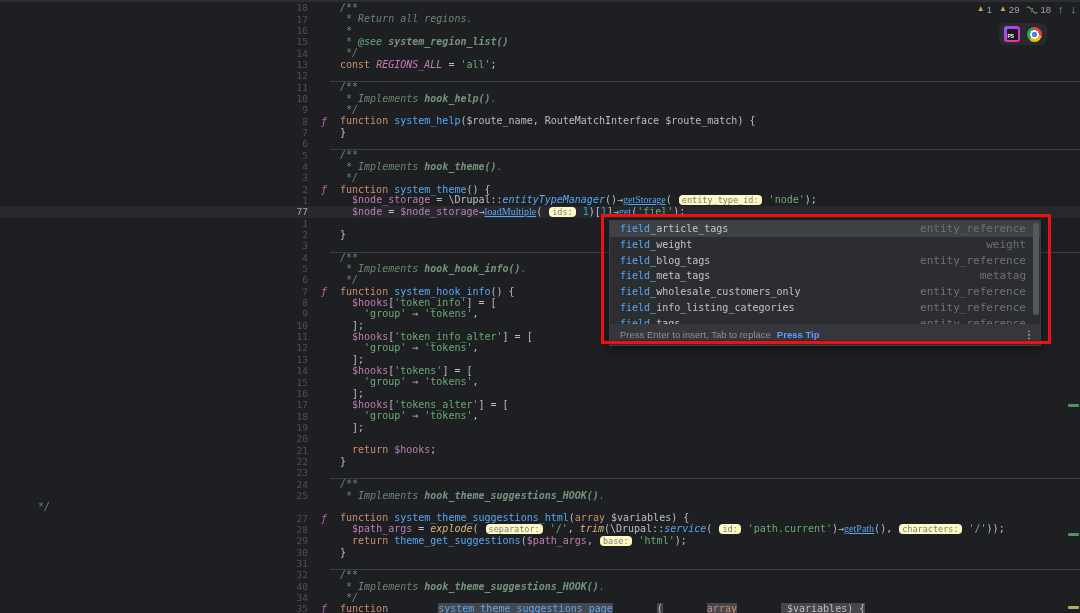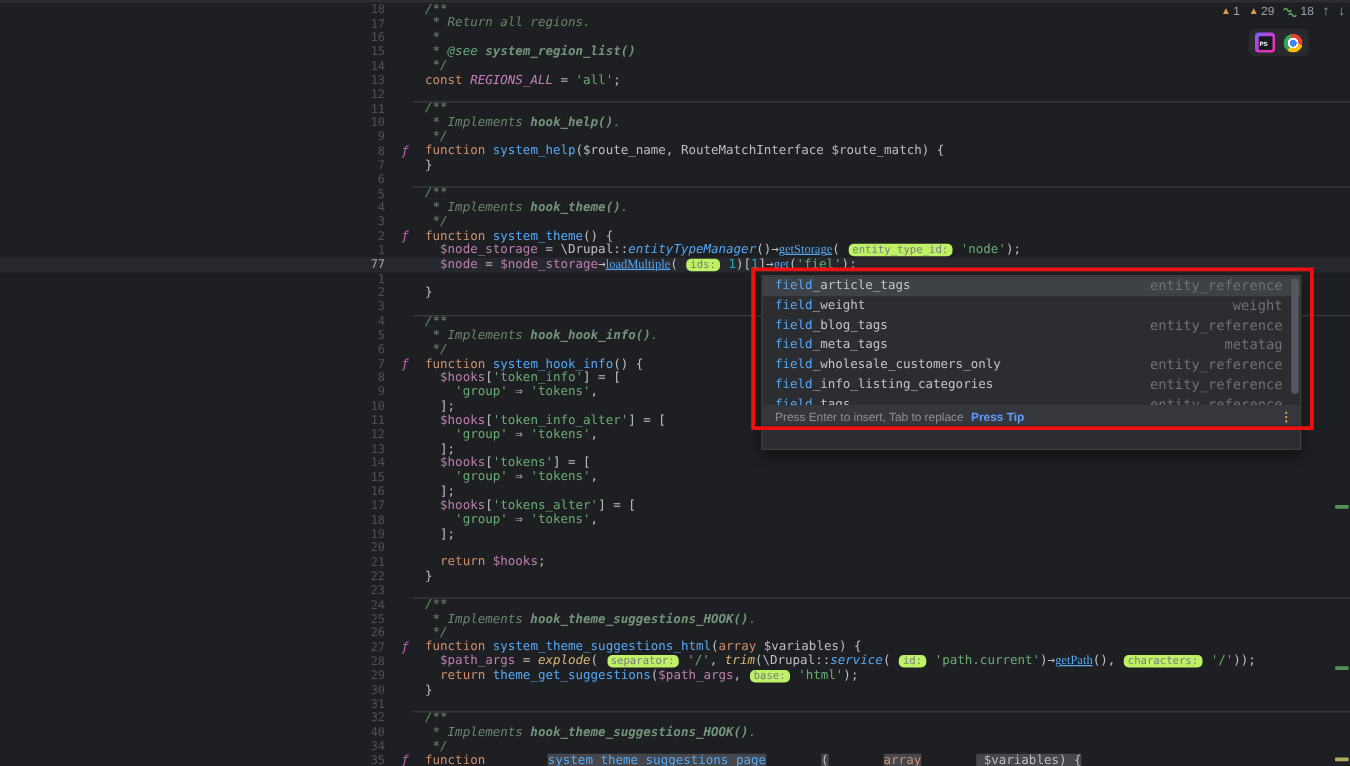--- a/index.html
+++ b/index.html
@@ -24,25 +24,25 @@
   .tok-k  { color:#cf8e6d; }
   .tok-fn { color:#56a8f5; }
   .tok-v  { color:#bd7fae; }
   .tok-s  { color:#6aab73; }
   .tok-n  { color:#2aacb8; }
   .tok-p  { color:#bcbec4; }
   .tok-m  { color:#56a8f5; font-style:italic; }
   .tok-mu { color:#56a8f5; text-decoration:underline;font-family:Liberation Serif, serif; }
   .tok-bi { color:#d9b777; font-style:italic; }
   .tok-c  { color:#c77dbb; font-style:italic; }
-  .tok-i  { background:#bef264; color:#787c82; font-size:8.5px; border-radius:4px; padding:0 3px; margin:0 1px; }
+  .tok-i  { background:#fef9c3; color:#787c82; font-size:8.5px; border-radius:4px; padding:0 3px; margin:0 1px; }
   .tokSel { background:#45474c;margin-left:44px; }
 
   
-  .popup { position:absolute; left:609px; top:220px; width:432px; height:140px; background:#2b2d30;
+  .popup { position:absolute; left:609px; top:220px; width:432px; height:126px; background:#2b2d30;
            border:1px solid #3c3e42; z-index:10; box-shadow:0 4px 10px rgba(0,0,0,.45); }
   .popup-list { position:relative; height:103px; overflow:hidden; }
   .popup-item { height:15.8px; line-height:15.8px; display:flex; justify-content:space-between;
                 padding:0 14px 0 10px; font-size:10px; }
   .popup-item.selected { background:#3e4145; }
   .pi-match { color:#56a8f5; }
   .pi-rest  { color:#c2c4ca; }
   .pi-type  { color:#6e7177; font-size:11px; }
   .popup-scroll { position:absolute; right:1px; top:2px; width:6px; height:92px; background:#55585e; border-radius:3px; }
   .popup-footer { height:16px; background:#35373c; display:flex; align-items:flex-end; gap:6px;
@@ -121,21 +121,21 @@
     <div class="row"><span class="lnum">16</span><span class="gicon"></span><span class="code"><span class="tok-p">  ];</span></span></div>
     <div class="row"><span class="lnum">17</span><span class="gicon"></span><span class="code"><span class="tok-p">  </span><span class="tok-v">$hooks</span><span class="tok-p">[</span><span class="tok-s">'tokens_alter'</span><span class="tok-p">] = [</span></span></div>
     <div class="row"><span class="lnum">18</span><span class="gicon"></span><span class="code"><span class="tok-p">    </span><span class="tok-s">'group'</span><span class="tok-p"> ⇒ </span><span class="tok-s">'tokens'</span><span class="tok-p">,</span></span></div>
     <div class="row"><span class="lnum">19</span><span class="gicon"></span><span class="code"><span class="tok-p">  ];</span></span></div>
     <div class="row"><span class="lnum">20</span><span class="gicon"></span><span class="code"></span></div>
     <div class="row"><span class="lnum">21</span><span class="gicon"></span><span class="code"><span class="tok-p">  </span><span class="tok-k">return</span><span class="tok-p"> </span><span class="tok-v">$hooks</span><span class="tok-p">;</span></span></div>
     <div class="row"><span class="lnum">22</span><span class="gicon"></span><span class="code"><span class="tok-p">}</span></span></div>
     <div class="row"><span class="lnum">23</span><span class="gicon"></span><span class="code"></span></div>
     <div class="row"><div class="sepline"></div><span class="lnum">24</span><span class="gicon"></span><span class="code"><span class="tok-d">/**</span></span></div>
     <div class="row"><span class="lnum">25</span><span class="gicon"></span><span class="code"><span class="tok-d"> * Implements </span><span class="tok-db">hook_theme_suggestions_HOOK()</span><span class="tok-d">.</span></span></div>
-    <div class="row"><span class="lnum">26</span><span class="gicon"></span><span class="code"><span class="tok-d"> */</span></span></div>
+    <div class="row"><span class="gicon"></span><span class="code"><span class="tok-d"> */</span></span></div>
     <div class="row"><span class="lnum">27</span><span class="gicon">ƒ</span><span class="code"><span class="tok-k">function</span><span class="tok-p"> </span><span class="tok-fn">system_theme_suggestions_html</span><span class="tok-p">(</span><span class="tok-k">array</span><span class="tok-p"> $variables) {</span></span></div>
     <div class="row"><span class="lnum">28</span><span class="gicon"></span><span class="code"><span class="tok-p">  </span><span class="tok-v">$path_args</span><span class="tok-p"> = </span><span class="tok-bi">explode</span><span class="tok-p">( </span><span class="tok-i">separator:</span><span class="tok-p"> </span><span class="tok-s">'/'</span><span class="tok-p">, </span><span class="tok-bi">trim</span><span class="tok-p">(\Drupal::</span><span class="tok-m">service</span><span class="tok-p">( </span><span class="tok-i">id:</span><span class="tok-p"> </span><span class="tok-s">'path.current'</span><span class="tok-p">)→</span><span class="tok-mu">getPath</span><span class="tok-p">(), </span><span class="tok-i">characters:</span><span class="tok-p"> </span><span class="tok-s">'/'</span><span class="tok-p">));</span></span></div>
     <div class="row"><span class="lnum">29</span><span class="gicon"></span><span class="code"><span class="tok-p">  </span><span class="tok-k">return</span><span class="tok-p"> </span><span class="tok-fn">theme_get_suggestions</span><span class="tok-p">(</span><span class="tok-v">$path_args</span><span class="tok-p">, </span><span class="tok-i">base:</span><span class="tok-p"> </span><span class="tok-s">'html'</span><span class="tok-p">);</span></span></div>
     <div class="row"><span class="lnum">30</span><span class="gicon"></span><span class="code"><span class="tok-p">}</span></span></div>
     <div class="row"><span class="lnum">31</span><span class="gicon"></span><span class="code"></span></div>
     <div class="row"><div class="sepline"></div><span class="lnum">32</span><span class="gicon"></span><span class="code"><span class="tok-d">/**</span></span></div>
     <div class="row"><span class="lnum">40</span><span class="gicon"></span><span class="code"><span class="tok-d"> * Implements </span><span class="tok-db">hook_theme_suggestions_HOOK()</span><span class="tok-d">.</span></span></div>
     <div class="row"><span class="lnum">34</span><span class="gicon"></span><span class="code"><span class="tok-d"> */</span></span></div>
     <div class="row"><span class="lnum">35</span><span class="gicon">ƒ</span><span class="code"><span class="tok-k">function</span><span class="tok-p"> </span><span class="tok-fn tokSel">system_theme_suggestions_page</span><span class="tok-p tokSel">(</span><span class="tok-k tokSel">array</span><span class="tok-p tokSel"> $variables) {</span></span></div>
   </div>

